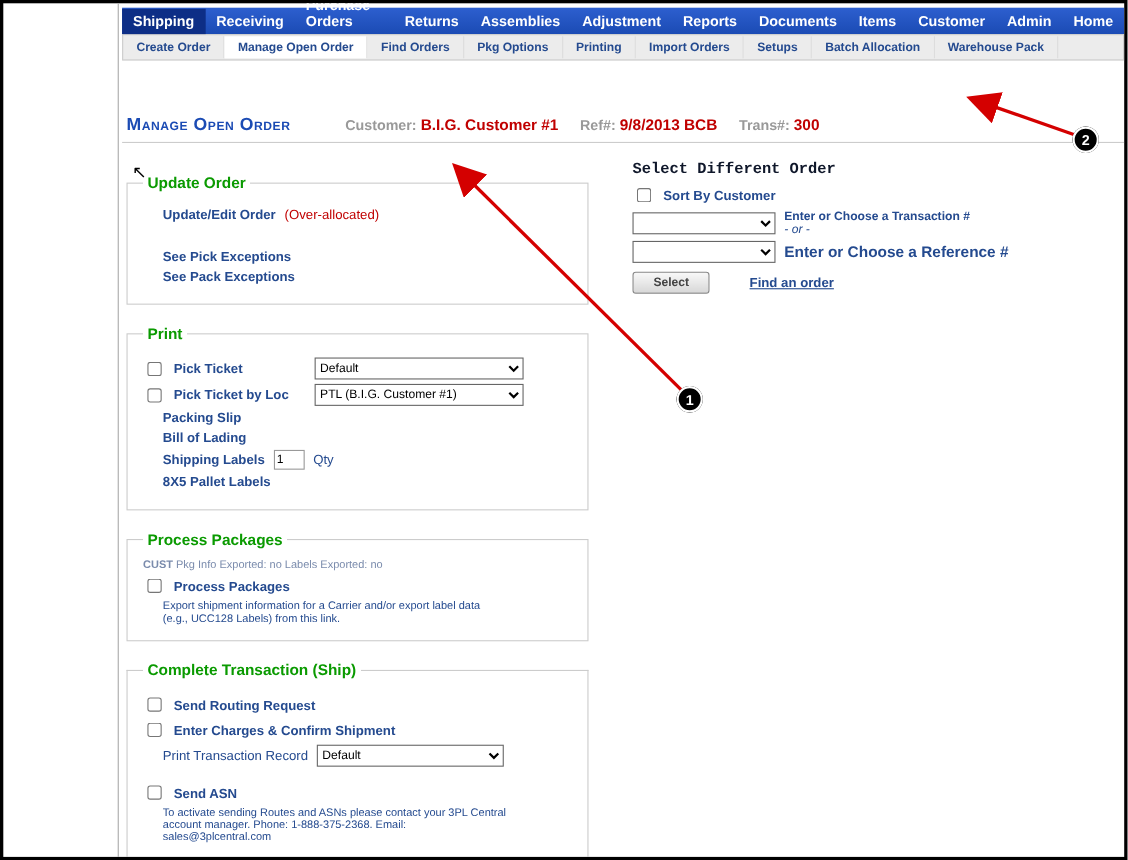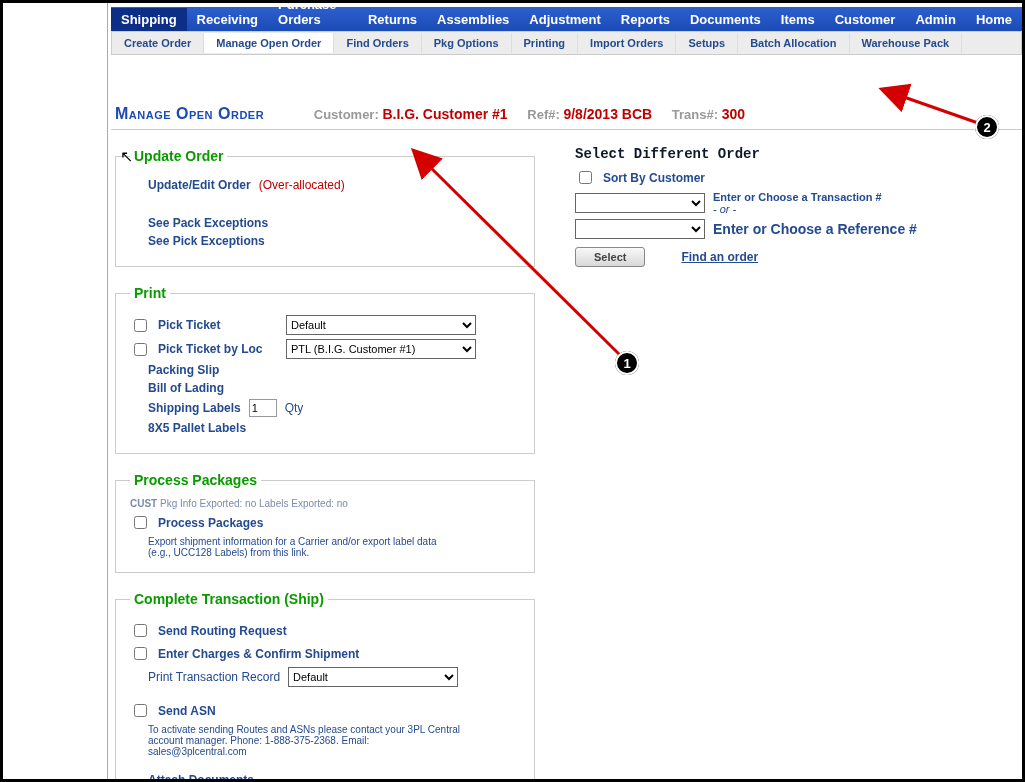--- a/index.html
+++ b/index.html
@@ -84,21 +84,21 @@
   .columns {
     display: flex;
     gap: 40px;
     padding: 16px 4px 4px 4px;
   }
   .col-left { width: 420px; }
   .col-right { width: 380px; }
 
   fieldset.box {
     border: 1px solid #ccc;
-    margin: 2px 0 18px 0;
+    margin: 12px 0 18px 0;
     padding: 10px 14px 14px 14px;
   }
   fieldset.box > legend {
     color: #0a9a00;
     font-weight: bold;
     font-size: 14px;
     padding: 0 4px;
   }
 
   .link { color: #244a8f; font-weight: bold; cursor: pointer; }
@@ -217,24 +217,24 @@
 
       <fieldset class="box">
         <legend>Update Order</legend>
         <div class="indent">
           <div class="row">
             <span class="link">Update/Edit Order</span>
             <span class="note-red">(Over-allocated)</span>
           </div>
           <div style="height:16px"></div>
           <div class="row">
-              <span class="link">See Pack Exceptions</span>
+              <span class="link">See Pick Exceptions</span>
             </div>
           <div class="row">
-              <span class="link">See Pick Exceptions</span>
+              <span class="link">See Pack Exceptions</span>
             </div>
         </div>
       </fieldset>
 
       <fieldset class="box">
         <legend>Print</legend>
         <div class="row">
           <input type="checkbox" style="">
           <span class="link" style="width:120px">Pick Ticket</span>
           <select style="width:190px">

